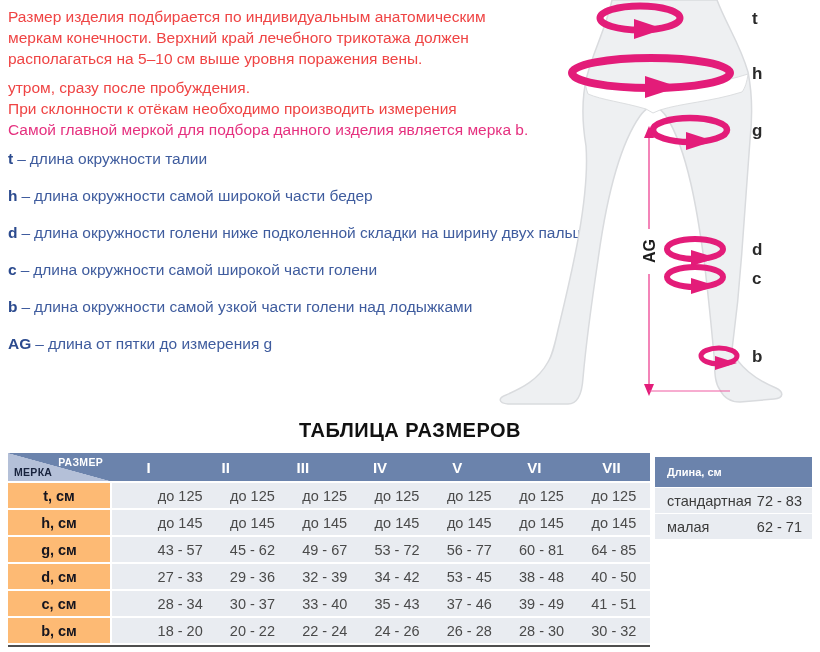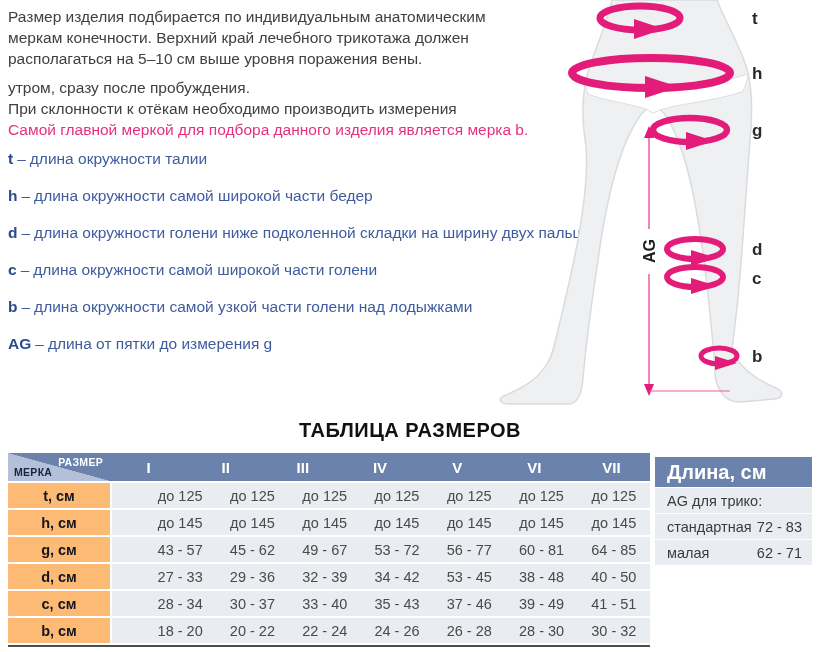--- a/index.html
+++ b/index.html
@@ -1,20 +1,20 @@
 <!DOCTYPE html>
 <html><head>
 <meta charset="utf-8">
 <style>
   html,body{margin:0;padding:0;background:#fff;}
   #page{position:relative;width:820px;height:652px;background:#fff;overflow:hidden;
         font-family:"Liberation Sans","DejaVu Sans",sans-serif;}
 
   
-  .intro{position:absolute;left:8px;width:580px;font-size:15.5px;line-height:21px;color:#404040;}
+  .intro{position:absolute;left:8px;width:580px;font-size:15.5px;line-height:21px;color:#ef4444;}
   #p1{top:6px;} #p2{top:77px;}
   .highlight{position:absolute;left:8px;top:119px;width:640px;font-size:15.5px;line-height:21px;
              color:#e5317f;white-space:nowrap;}
 
   
   #defs{position:absolute;left:8px;top:150px;width:520px;}
   .def-line{height:37px;font-size:15.5px;color:#3f5c9e;white-space:nowrap;}
   .def-key{font-weight:bold;color:#2b4a8e;}
   .def-sep{margin:0 4px;}
 
@@ -36,21 +36,21 @@
   .col-h{display:flex;align-items:center;justify-content:center;color:#fff;font-size:15px;font-weight:bold;}
   .trow{display:grid;grid-template-columns:102px 538px;column-gap:2px;height:25px;margin-top:2px;}
   .trow .lbl{background:#fdba74;display:flex;align-items:center;justify-content:center;
              font-size:14.5px;font-weight:bold;color:#15151f;}
   .trow .vals{background:#e9ecf1;display:grid;grid-template-columns:repeat(7,1fr);padding-left:32px;}
   .trow .val{display:flex;align-items:center;justify-content:center;font-size:14.5px;color:#4a4a4a;}
   .tbl-bottom{margin-top:2px;border-bottom:2.5px solid #4e4e4e;}
 
   
   .len-panel{position:absolute;left:655px;top:457px;width:157px;}
-  .len-head{height:30px;background:#6b83ac;color:#fff;font-size:20px;font-weight:bold;
+  .len-head{height:30px;background:#6b83ac;color:#fff;font-size:11px;font-weight:bold;
             display:flex;align-items:center;padding-left:12px;box-sizing:border-box;}
   .len-row{height:25px;background:#e9ecf1;margin-top:1px;display:flex;align-items:center;
            justify-content:space-between;padding:0 10px 0 12px;font-size:14.5px;color:#3b3b3b;box-sizing:border-box;}
   .len-row:first-of-type{margin-top:2px;}
 </style>
 </head>
 <body>
 
 <div id="page">
 
@@ -220,23 +220,20 @@
             <div class="val">30 - 32</div>
           </div>
         </div>
       </div>
     <div class="tbl-bottom"></div>
   </div>
 
   <div class="len-panel">
     <div class="len-head">Длина, см</div>
     <div class="len-row">
-      <span>AG для трико:</span>
-    </div>
-    <div class="len-row">
       <span>стандартная</span>
       <span>72 - 83</span>
     </div>
     <div class="len-row">
       <span>малая</span>
       <span>62 - 71</span>
     </div>
   </div>
 
 </div>

